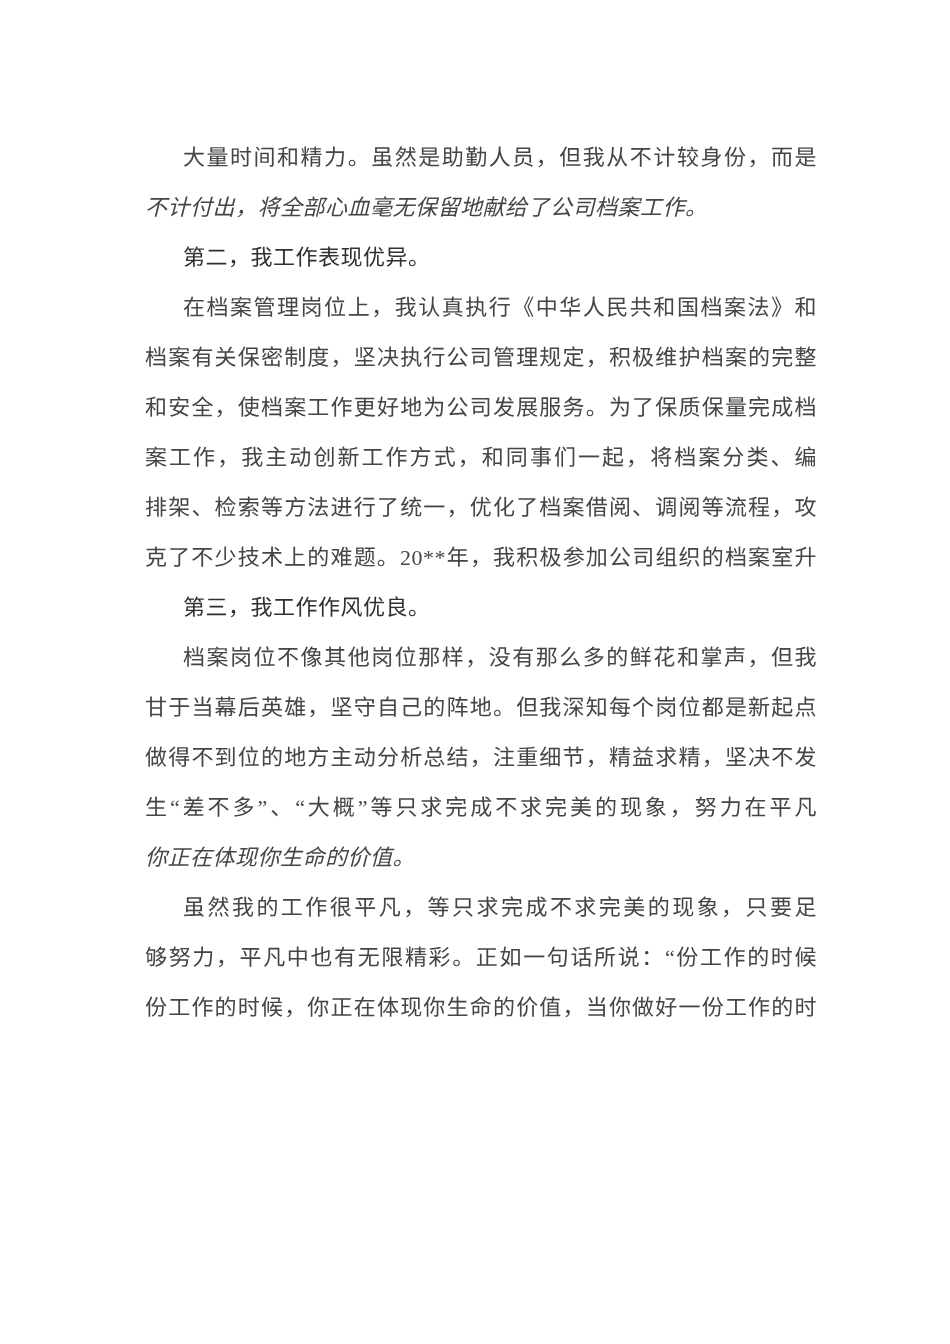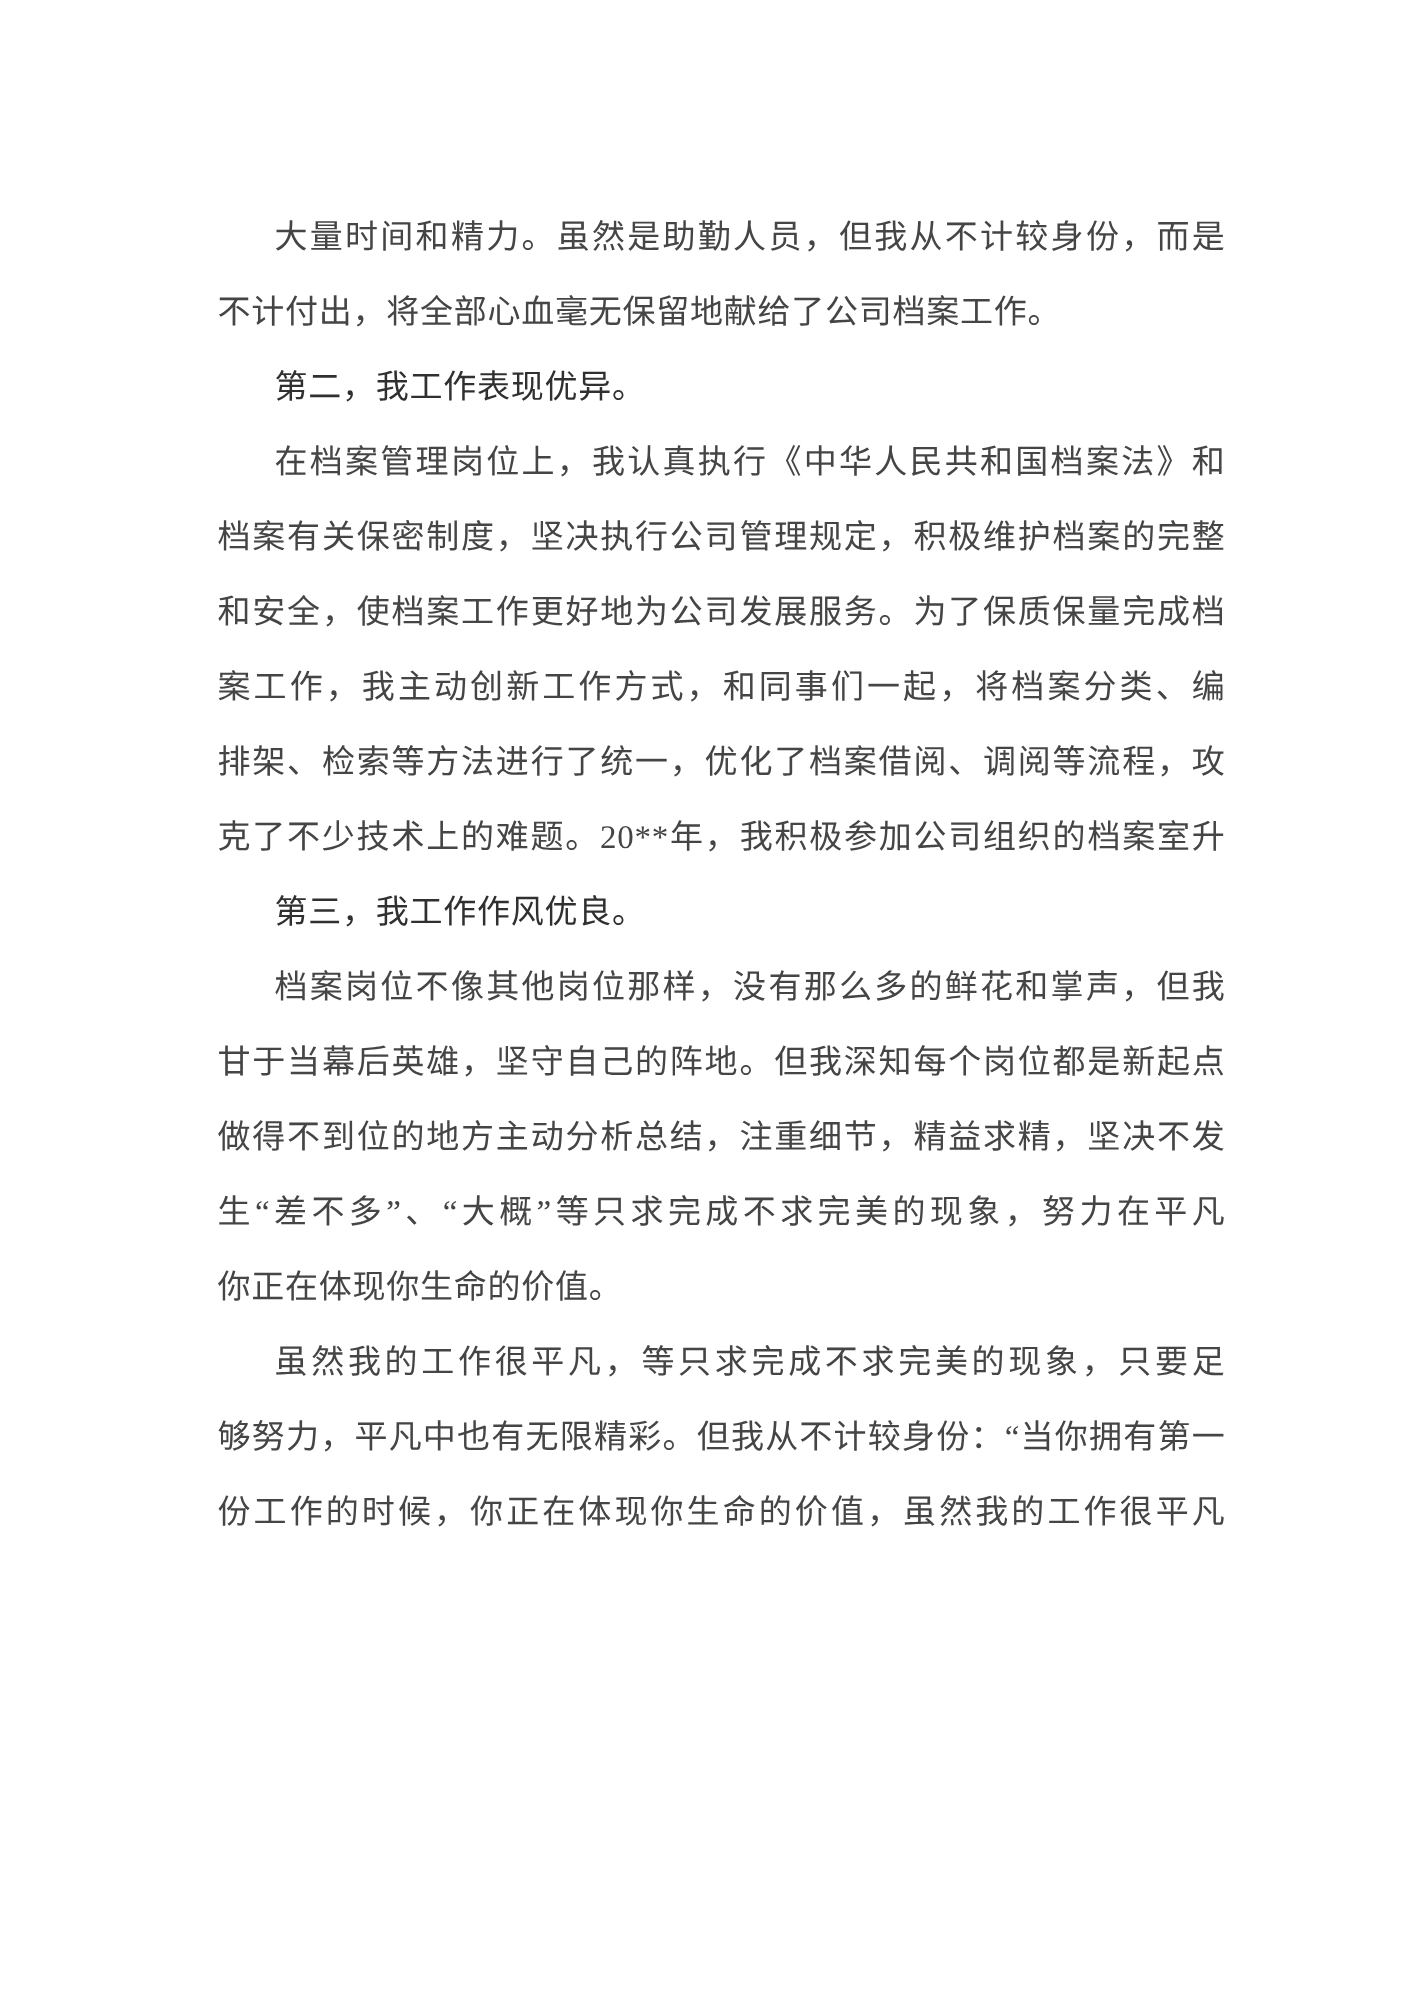--- a/index.html
+++ b/index.html
@@ -31,20 +31,21 @@
     line-height: 50px;
     font-size: 22px;
     color: var(--body-text);
     text-align: justify;
     text-align-last: justify;
     overflow: hidden;
     letter-spacing: 0.5px;
   }
   .line.short {
     text-align-last: left;
+    font-style: italic;
   }
   .line.indent {
     padding-left: 38px;
   }
   .line.heading {
     font-weight: normal;
     color: var(--heading-text);
     text-align-last: left;
   }
 </style>
@@ -62,16 +63,16 @@
     <div class="line">案工作，我主动创新工作方式，和同事们一起，将档案分类、编目、</div>
     <div class="line">排架、检索等方法进行了统一，优化了档案借阅、调阅等流程，攻</div>
     <div class="line">克了不少技术上的难题。20**年，我积极参加公司组织的档案室升</div>
     <div class="line heading indent">第三，我工作作风优良。</div>
     <div class="line indent">档案岗位不像其他岗位那样，没有那么多的鲜花和掌声，但我</div>
     <div class="line">甘于当幕后英雄，坚守自己的阵地。但我深知每个岗位都是新起点</div>
     <div class="line">做得不到位的地方主动分析总结，注重细节，精益求精，坚决不发</div>
     <div class="line">生“差不多”、“大概”等只求完成不求完美的现象，努力在平凡</div>
     <div class="line short">你正在体现你生命的价值。</div>
     <div class="line indent">虽然我的工作很平凡，等只求完成不求完美的现象，只要足</div>
-    <div class="line">够努力，平凡中也有无限精彩。但我从不计较身份：“当你拥有第一</div>
-    <div class="line">份工作的时候，你正在体现你生命的价值，虽然我的工作很平凡</div>
+    <div class="line">够努力，平凡中也有无限精彩。正如一句话所说：“份工作的时候</div>
+    <div class="line">份工作的时候，你正在体现你生命的价值，当你做好一份工作的时</div>
   </div>
 </div>
 
 </body></html>

